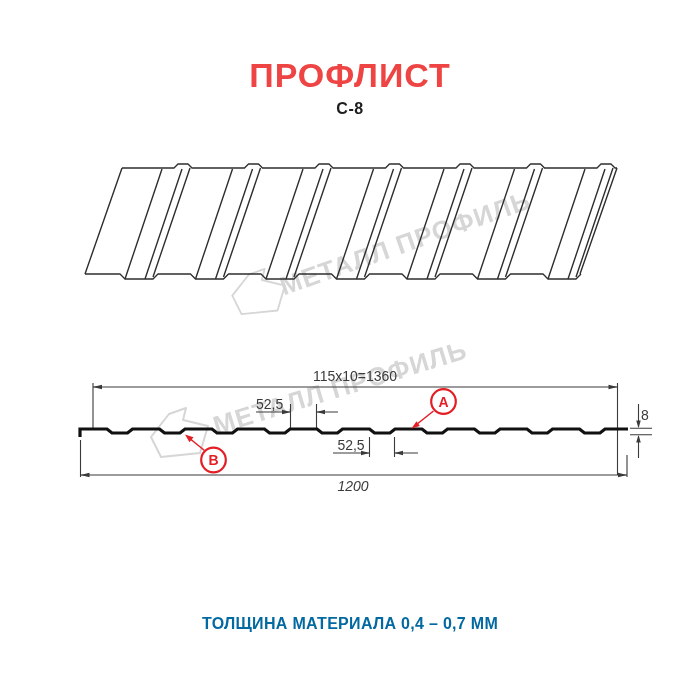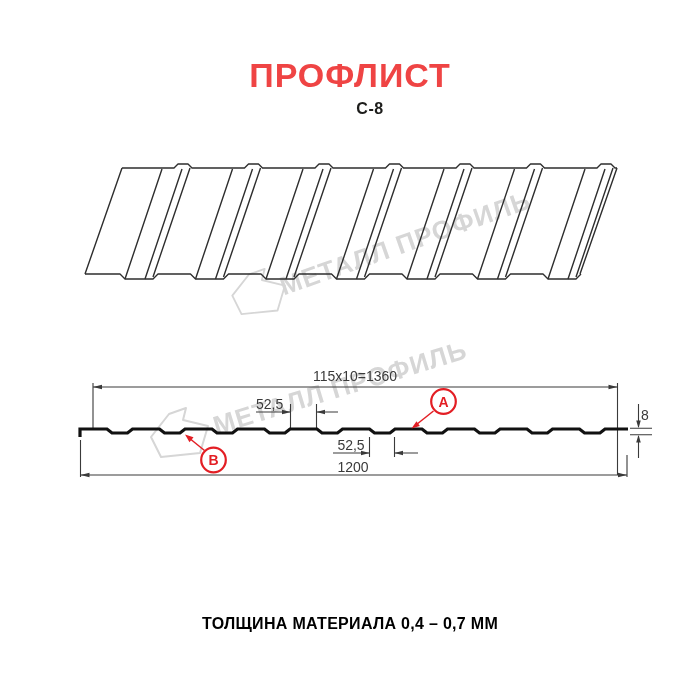--- a/index.html
+++ b/index.html
@@ -3,33 +3,33 @@
 <meta charset="utf-8">
 <style>
   html,body{margin:0;padding:0;background:#fff;}
   #canvas{
     position:relative;width:700px;height:700px;background:#ffffff;overflow:hidden;
     font-family:"Liberation Sans", sans-serif;color:#1d1d1b;
   }
   .abs{position:absolute;}
   .ctr{transform:translateX(-50%);white-space:nowrap;}
   #title{left:350px;top:56px;font-size:34px;font-weight:800;letter-spacing:1px;color:#ef4444;}
-  #subtitle{left:370px;top:100px;font-size:16px;font-weight:600;letter-spacing:.5px;color:#1d1d1b;}
-  #footer-caption{left:350px;top:615px;font-size:16px;font-weight:600;letter-spacing:.3px;color:#000000;}
+  #subtitle{left:350px;top:100px;font-size:16px;font-weight:600;letter-spacing:.5px;color:#1d1d1b;}
+  #footer-caption{left:350px;top:615px;font-size:16px;font-weight:600;letter-spacing:.3px;color:#0369a1;}
   .watermark-text{
     color:#d6d6d6;font-size:26px;font-weight:700;letter-spacing:1px;white-space:nowrap;
     transform-origin:left center;user-select:none;
   }
   #wm1-text{left:281px;top:272px;transform:rotate(-19.5deg);}
   #wm2-text{left:214px;top:411px;transform:rotate(-17deg);}
   .dim{font-size:14px;color:#3a3a3a;white-space:nowrap;}
   #dim-1150{left:355px;top:368px;}
   #dim-52-top{left:256px;top:396px;}
   #dim-52-bottom{left:351px;top:437px;}
-  #dim-1200{left:353px;top:459px;}
+  #dim-1200{left:353px;top:478px;font-style:italic;}
   #dim-8{left:641px;top:407px;}
   .marker-letter{
     font-size:14px;font-weight:600;color:#e31e24;transform:translate(-50%,-52%);
     white-space:nowrap;
   }
   #marker-a-letter{left:443.5px;top:401.5px;}
   #marker-b-letter{left:213.5px;top:460px;}
   svg{display:block;}
 </style>
 </head>

